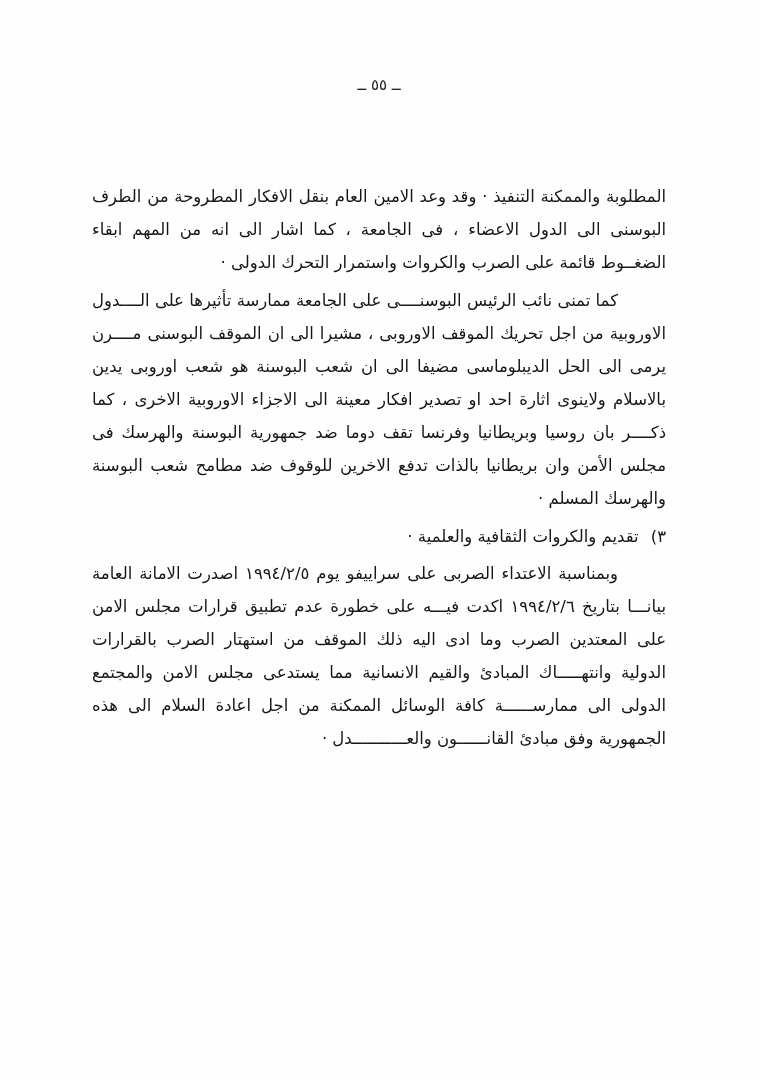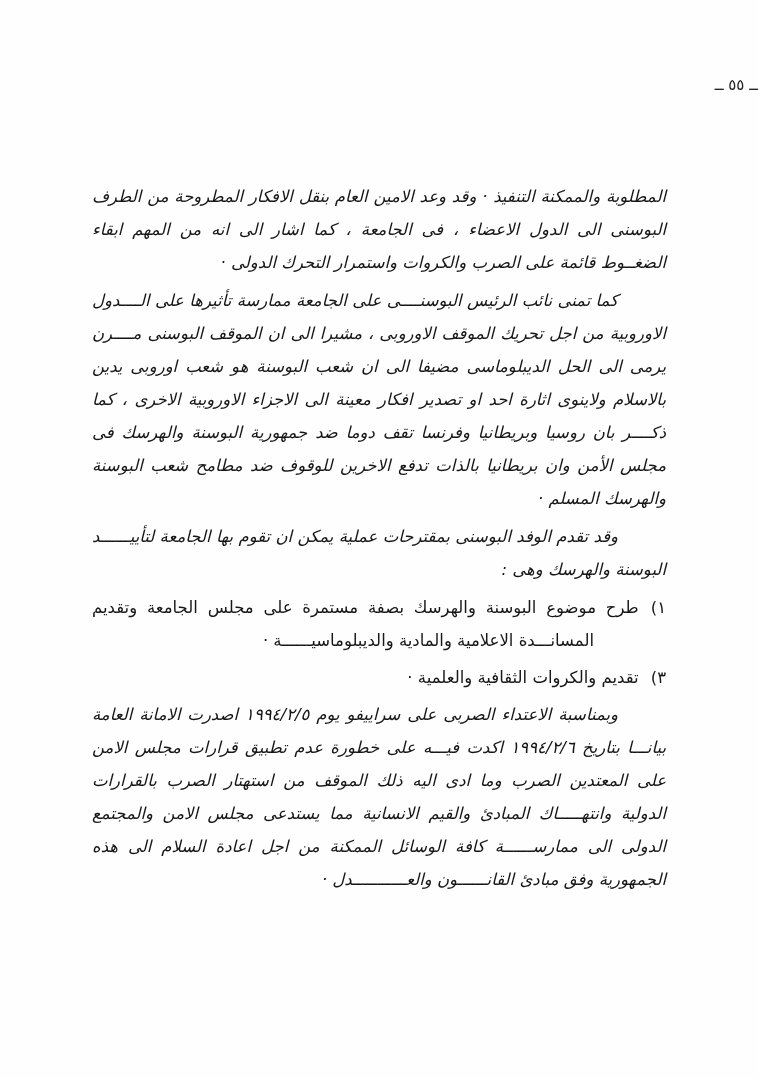--- a/index.html
+++ b/index.html
@@ -18,40 +18,40 @@
   .page {
     position: absolute;
     inset: 0;
     background: #fefefe;
   }
   .page-number {
     position: absolute;
     top: 76px;
     left: 0;
     right: 0;
+    text-align: center;
     font-size: 15px;
     color: #222;
     letter-spacing: 1px;
     direction: rtl;
   }
   .body-text {
     position: absolute;
     top: 180px;
     right: 92px;
     width: 574px;
     direction: rtl;
     unicode-bidi: embed;
     text-align: justify;
     font-size: 16.5px;
     line-height: 33px;
     color: #161616;
   }
   .para {
     margin: 0 0 5px 0;
-    font-style: italic;
   }
   .para.indent {
     text-indent: 48px;
   }
   .list {
     margin: 0 0 2px 0;
   }
   .list-item {
     padding-right: 72px;
     text-indent: -72px;
@@ -69,27 +69,23 @@
 <div class="page">
 
   <div class="page-number">ــ ٥٥ ــ</div>
 
   <div class="body-text">
 
     <p class="para">المطلوبة والممكنة التنفيذ ·   وقد وعد الامين العام بنقل الافكار المطروحة من الطرف البوسنى الى الدول الاعضاء ، فى الجامعة ،  كما اشار الى انه من المهم ابقاء الضغــوط قائمة على الصرب والكروات واستمرار التحرك الدولى ·</p>
 
     <p class="para indent">كما تمنى نائب الرئيس البوسنــــى على الجامعة ممارسة تأثيرها على الــــدول الاوروبية من اجل تحريك الموقف الاوروبى ،  مشيرا الى ان الموقف البوسنى مــــرن يرمى الى الحل الديبلوماسى مضيفا الى ان شعب البوسنة هو شعب اوروبى يدين بالاسلام ولاينوى اثارة احد او تصدير افكار معينة الى الاجزاء الاوروبية الاخرى ،  كما ذكــــر بان روسيا وبريطانيا وفرنسا تقف دوما ضد جمهورية البوسنة والهرسك فى مجلس الأمن وان بريطانيا بالذات تدفع الاخرين للوقوف ضد مطامح شعب البوسنة والهرسك المسلم ·</p>
 
-    <p class="para indent">وقد تقدم الوفد البوسنى بمقترحات عملية يمكن ان تقوم بها الجامعة لتأييــــــد البوسنة والهرسك وهى :</p>
 
     <div class="list">
 
-      <div class="list-item">
-        <span class="li-num">١)</span><span>طرح موضوع البوسنة والهرسك بصفة مستمرة على مجلس الجامعة وتقديم المسانـــدة الاعلامية والمادية والديبلوماسيــــــة ·</span>
-      </div>
 
 
       <div class="list-item">
         <span class="li-num">٣)</span><span>تقديم والكروات الثقافية والعلمية ·</span>
       </div>
 
     </div>
 
     <p class="para indent">وبمناسبة الاعتداء الصربى على سراييفو يوم ١٩٩٤/٢/٥ اصدرت الامانة العامة بيانـــا بتاريخ ١٩٩٤/٢/٦ اكدت فيـــه على خطورة عدم تطبيق قرارات مجلس الامن على المعتدين الصرب وما ادى اليه ذلك الموقف من استهتار الصرب بالقرارات الدولية وانتهـــــاك المبادئ والقيم الانسانية مما يستدعى مجلس الامن والمجتمع الدولى الى ممارســــــة كافة الوسائل الممكنة من اجل اعادة السلام الى هذه الجمهورية وفق مبادئ القانــــــون والعـــــــــــدل ·</p>
 

